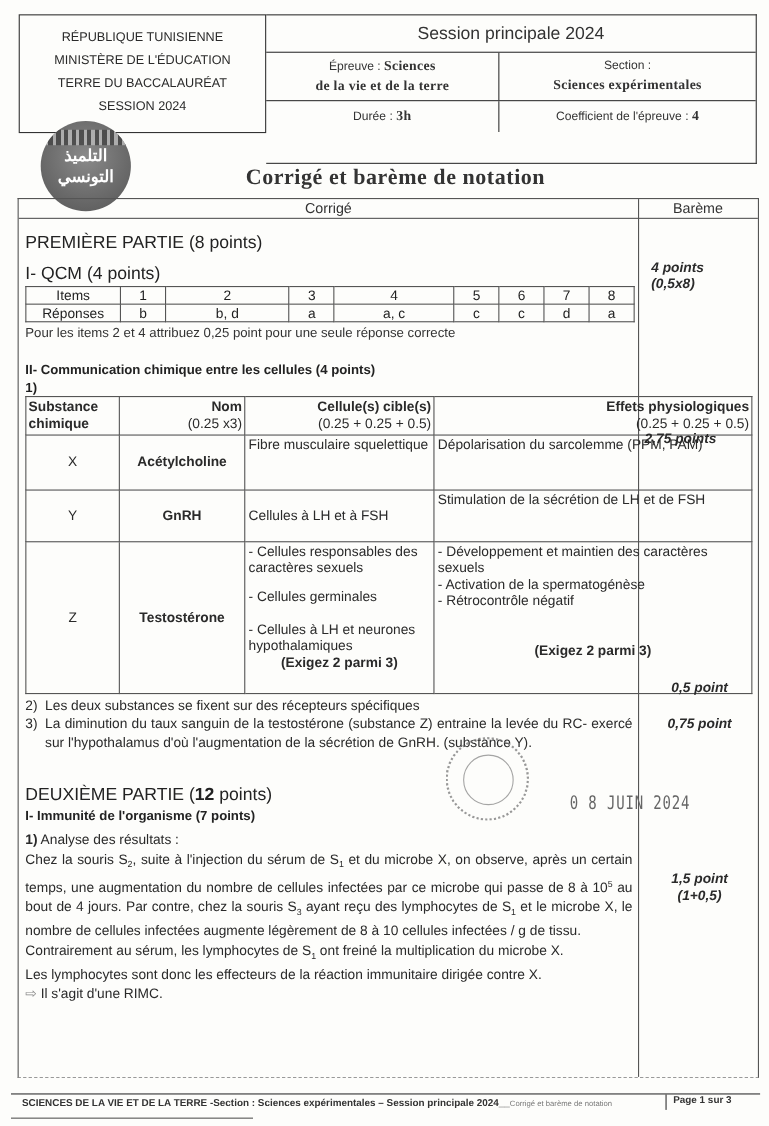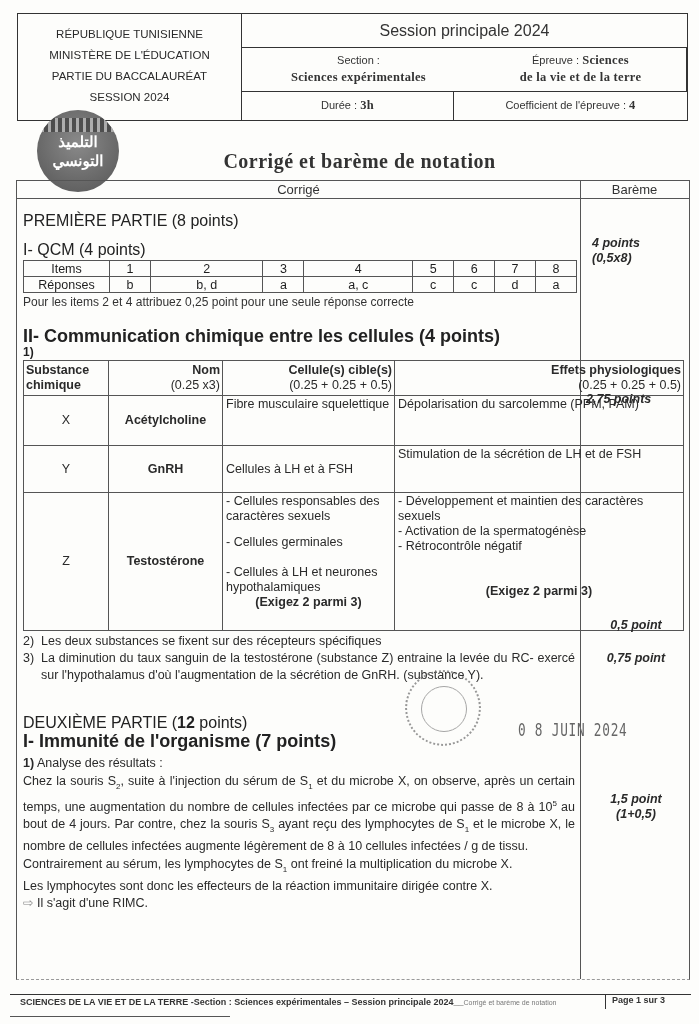--- a/index.html
+++ b/index.html
@@ -6,21 +6,21 @@
   html, body { width: 699px; height: 1024px; background: #fdfdfb; overflow: hidden; }
   body { position: relative; font-family: "Liberation Sans", sans-serif; color: #1e1e1e; }
 
   
   .hdr-left {
     position: absolute; left: 17px; top: 13px; width: 225px; height: 108px;
     border: 1.5px solid #333; text-align: center; font-size: 11.5px; line-height: 21px;
     padding-top: 10px; color: #2a2a2a;
   }
   .hdr-right {
-    position: absolute; left: 242px; top: 13px; width: 446px; height: 108px;
+    position: absolute; left: 242px; top: 13px; width: 446px; height: 136px;
     border: 1.5px solid #333; border-left: none;
   }
   .hr-title {
     height: 34px; border-bottom: 1.5px solid #333; text-align: center;
     font-size: 16px; line-height: 34px; color: #333;
   }
   .hr-row2 { display: flex; height: 44px; border-bottom: 1.5px solid #333; }
   .hr-row3 { display: flex; height: 28px; }
   .hr-cell { text-align: center; font-size: 11px; color: #333; }
   .hr-row2 .hr-cell { padding-top: 4px; line-height: 17px; }
@@ -53,21 +53,21 @@
     position: absolute; left: 0; right: 0; top: 0; height: 18px; border-bottom: 1.2px solid #555;
     font-size: 13px; line-height: 17px; color: #333;
   }
   .frame-head .h1 { position: absolute; left: 0; width: 563px; text-align: center; }
   .frame-head .h2 { position: absolute; left: 563px; right: 0; text-align: center; }
 
   .content { position: absolute; left: 6px; top: 20px; width: 552px; }
   .bareme { position: absolute; left: 565px; width: 108px; font-size: 12.5px; line-height: 15px; color: #2a2a2a; font-weight: bold; font-style: italic; }
 
   .part-title { font-size: 16px; line-height: 19px; color: #222; margin-top: 10px; }
-  .sec-title { font-size: 18px; line-height: 19px; font-weight: bold; color: #222; }
+  .sec-title { font-size: 12px; line-height: 19px; font-weight: bold; color: #222; }
 
   
   .qcm { border-collapse: collapse; margin-top: 1px; width: 554px; font-size: 12.5px; }
   .qcm td { border: 1px solid #555; text-align: center; height: 16px; line-height: 14px; }
   .qcm td.lbl { width: 86px; }
   .note { font-size: 12px; line-height: 16px; margin-top: 1px; color: #333; }
 
   
   .comm { border-collapse: collapse; width: 661px; font-size: 12.5px; margin-top: 1px; }
   .comm td, .comm th { border: 1px solid #555; vertical-align: middle; line-height: 15px; color: #2a2a2a; }
@@ -102,34 +102,34 @@
   .footer-page { position: absolute; left: 605px; top: 995px; font-size: 9px; font-weight: bold; color: #333; border-left: 1.2px solid #333; padding-left: 6px; height: 14px; }
   .footer-under { position: absolute; left: 10px; width: 220px; top: 1016px; border-top: 1px solid #555; }
   sub, sup { font-size: 8px; }
 </style>
 </head>
 <body>
 
 <div class="hdr-left">
   <div>RÉPUBLIQUE TUNISIENNE</div>
   <div>MINISTÈRE DE L'ÉDUCATION</div>
-  <div>PARTIE DU BACCALAURÉAT</div>
+  <div>TERRE DU BACCALAURÉAT</div>
   <div>SESSION 2024</div>
 </div>
 
 <div class="hdr-right">
   <div class="hr-title">Session principale 2024</div>
   <div class="hr-row2">
+    <div class="hr-cell c1">
+      <span>Épreuve : </span><span class="serif-b">Sciences</span><br>
+      <span class="serif-b">de la vie et de la terre</span>
+    </div>
     <div class="hr-cell c2">
       <span>Section :</span><br>
       <span class="serif-b">Sciences expérimentales</span>
-    </div>
-    <div class="hr-cell c1">
-      <span>Épreuve : </span><span class="serif-b">Sciences</span><br>
-      <span class="serif-b">de la vie et de la terre</span>
     </div>
   </div>
   <div class="hr-row3">
     <div class="hr-cell c1">
       <span>Durée : </span><span class="serif-b">3h</span>
     </div>
     <div class="hr-cell c2">
       <span>Coefficient de l'épreuve : </span><span class="serif-b">4</span>
     </div>
   </div>

